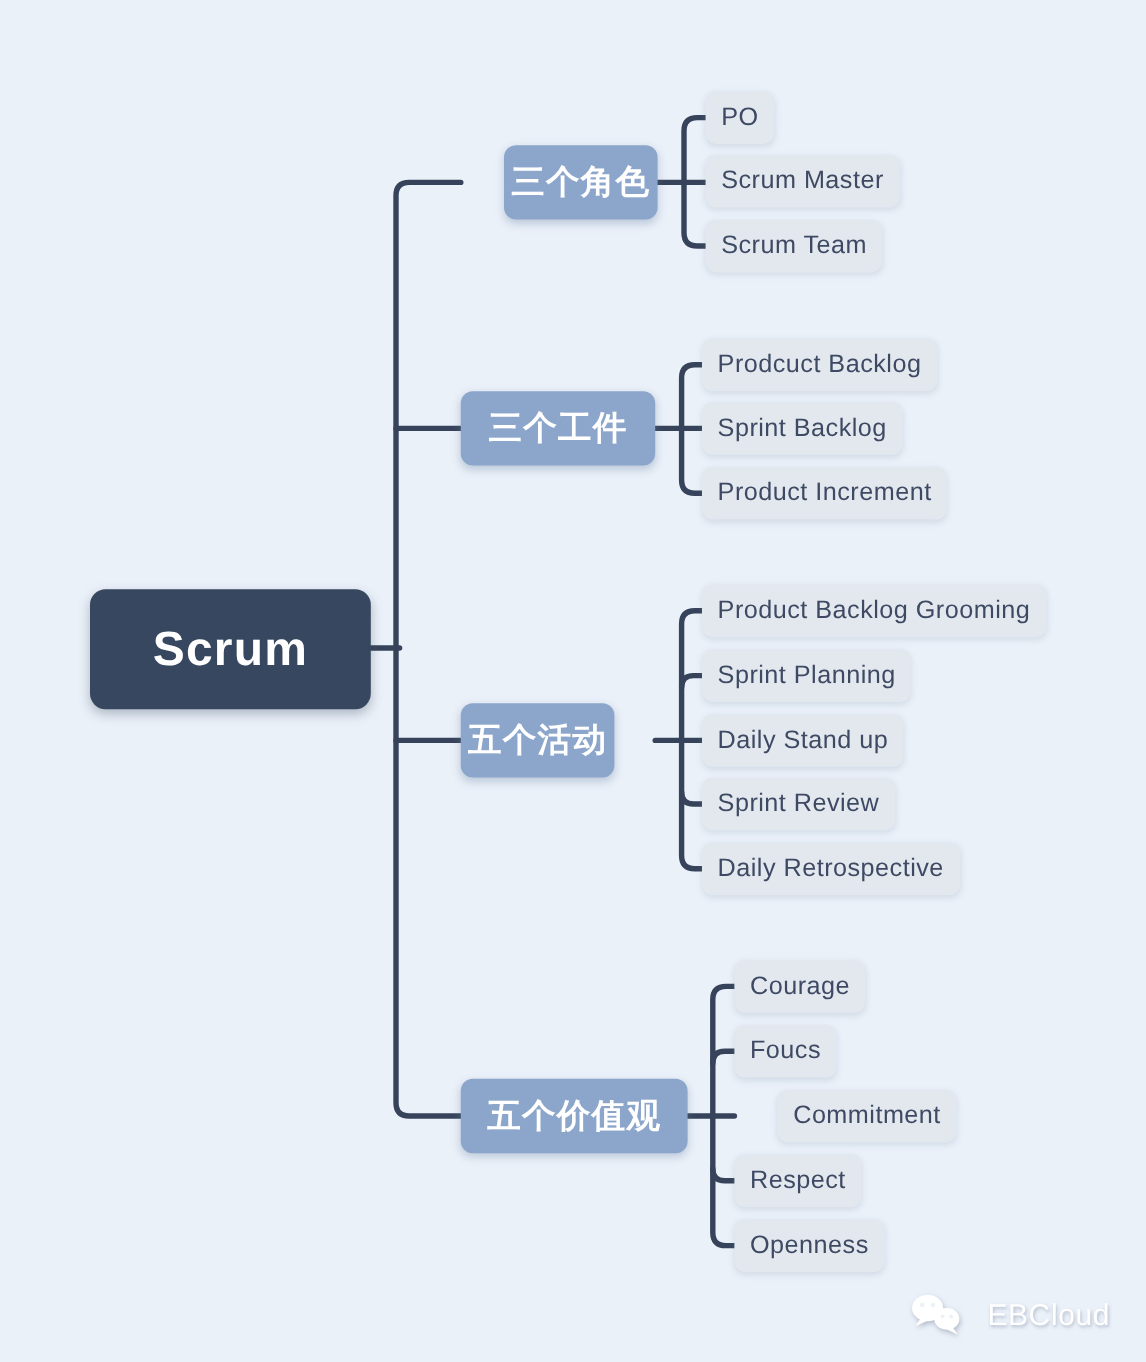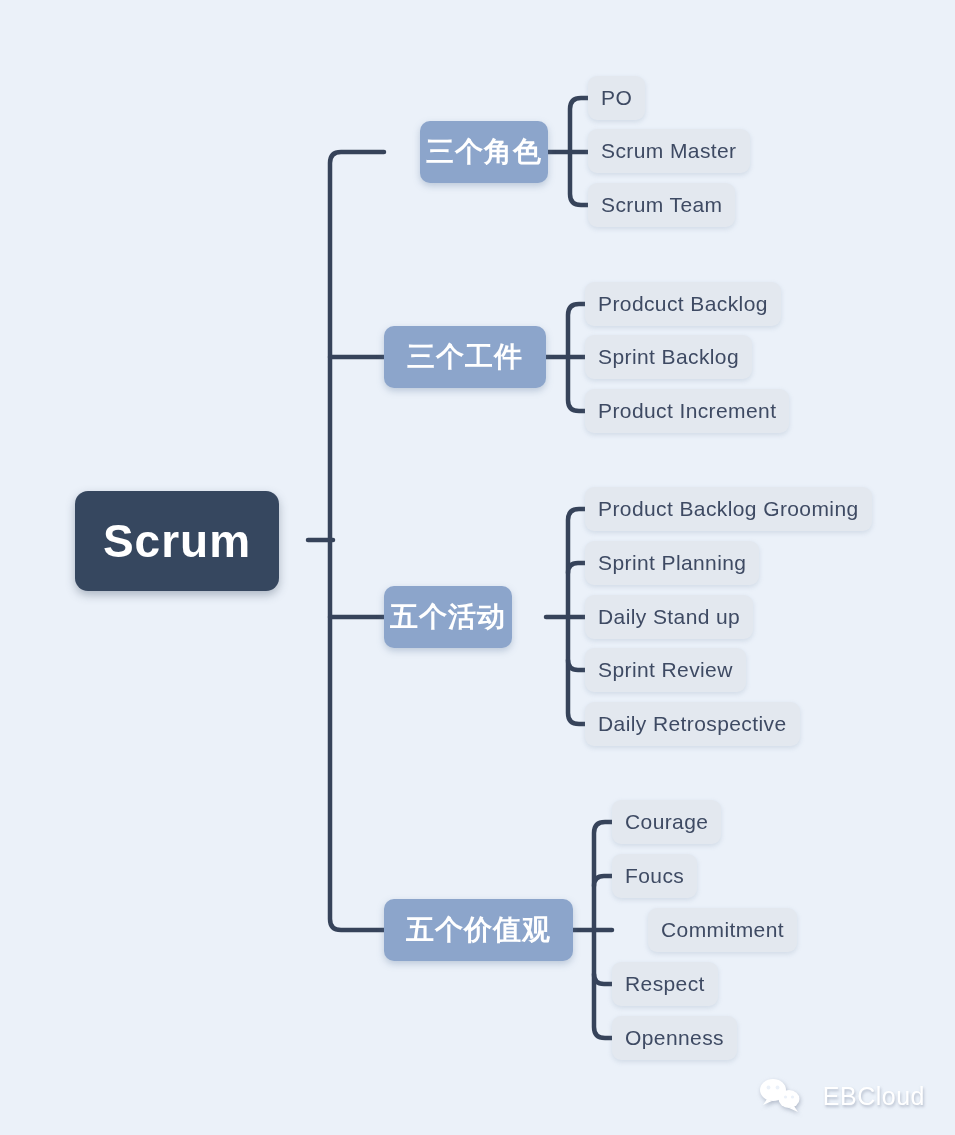--- a/index.html
+++ b/index.html
@@ -12,23 +12,23 @@
   body{
     background:var(--page-bg);
     font-family:"Liberation Sans", sans-serif;
     width:955px;height:1135px;overflow:hidden;
   }
   .canvas{position:relative;width:955px;height:1135px;background:var(--page-bg);}
   .wires{position:absolute;left:0;top:0;pointer-events:none;}
   .wire{fill:none;stroke:var(--line-color);stroke-width:4.5;stroke-linecap:round;stroke-linejoin:round;}
   .node{position:absolute;display:flex;align-items:center;justify-content:center;box-sizing:border-box;}
   .root{
-    width:204px;height:100px;border-radius:13px;
+    width:234px;height:100px;border-radius:13px;
     background:var(--root-bg);color:var(--root-text);
-    font-size:46px;font-weight:bold;letter-spacing:1px;
+    font-size:40px;font-weight:bold;letter-spacing:1px;
     box-shadow:0 4px 10px rgba(54,71,95,.35);
   }
   .branch{
     height:62px;border-radius:10px;
     background:var(--branch-bg);color:var(--branch-text);
     font-size:28px;font-weight:bold;letter-spacing:1px;
     box-shadow:0 3px 7px rgba(100,125,160,.35);
   }
   .leaf{
     height:44px;border-radius:9px;padding:0 13px;

